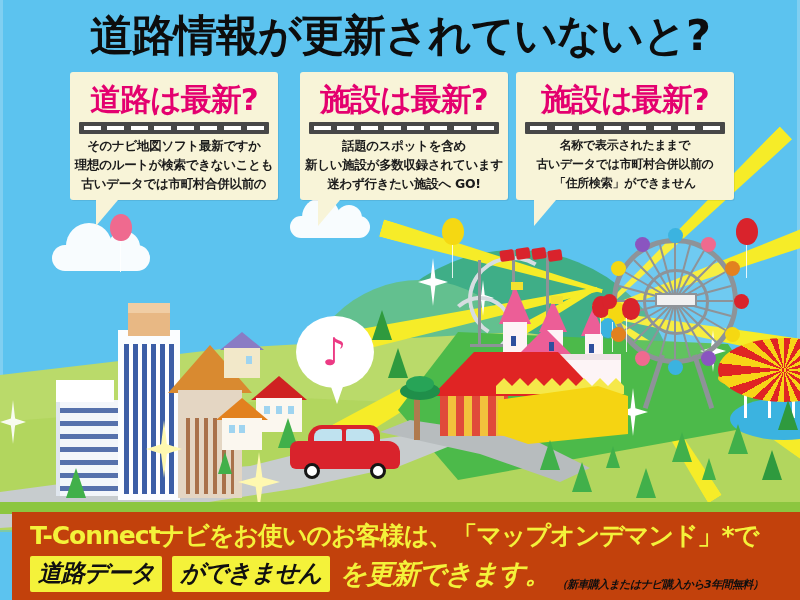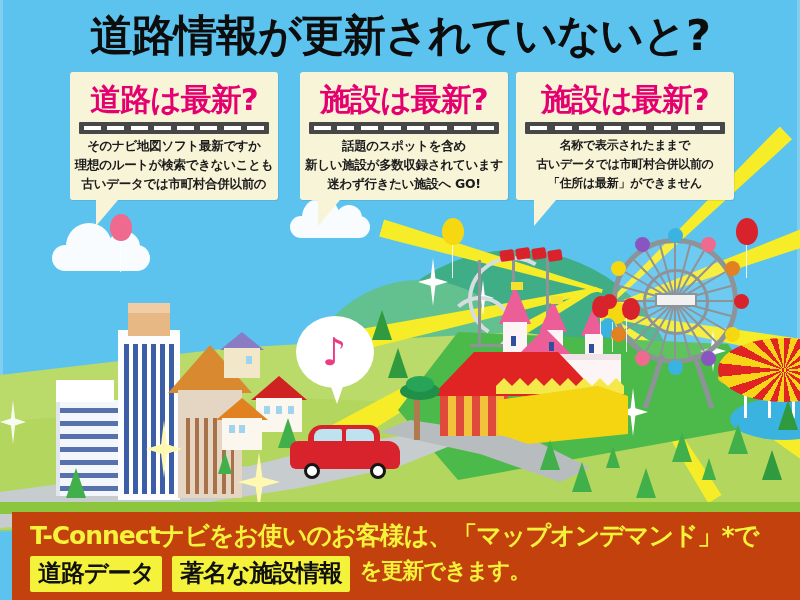--- a/index.html
+++ b/index.html
@@ -161,24 +161,24 @@
   .balloon{position:absolute;width:22px;height:27px;border-radius:50% 50% 48% 48%;}
   .bstr{position:absolute;width:1px;background:#fff;opacity:.85;}
 
   .palm{position:absolute;left:404px;top:378px;}
 
   
   .band-lite{position:absolute;left:0;top:502px;width:800px;height:12px;background:#8cc63f;}
   .banner{position:absolute;left:0;top:512px;width:800px;height:88px;background:#c2410c;margin-left:12px;}
   .ban-l1{position:absolute;left:18px;top:8px;font-size:25px;font-weight:bold;color:#f4f23a;
     letter-spacing:-1px;line-height:32px;white-space:nowrap;}
-  .ban-row{position:absolute;left:18px;top:44px;display:flex;align-items:flex-start;}
+  .ban-row{position:absolute;left:18px;top:44px;display:flex;align-items:flex-end;font-style:italic;}
   .chip{background:#f4f23a;color:#101010;font-size:24px;font-weight:bold;line-height:30px;
     padding:2px 8px 4px;margin-right:10px;letter-spacing:-1px;white-space:nowrap;border-radius:2px;}
-  .ban-l2{font-size:22px;font-weight:bold;color:#f4f23a;letter-spacing:-1px;white-space:nowrap;}
+  .ban-l2{font-size:27px;font-weight:bold;color:#f4f23a;letter-spacing:-1px;white-space:nowrap;}
   .ban-note{font-size:11px;font-weight:bold;color:#0f0f0f;letter-spacing:-.6px;white-space:nowrap;margin-left:6px;}
 </style>
 </head>
 <body>
 
 <div id="page">
 
   <div class="sky"></div>
   <div class="sky-edge-l"></div>
   <div class="sky-edge-r"></div>
@@ -407,32 +407,33 @@
         <i class="dash"></i>
         <i class="dash"></i>
       <i class="dash"></i>
         <i class="dash"></i>
         <i class="dash"></i>
         <i class="dash"></i>
     </div>
     <div class="card-body">
       <div>名称で表示されたままで</div>
       <div>古いデータでは市町村合併以前の</div>
-      <div>「住所は最新」ができません</div>
+      <div>「住所検索」ができません</div>
     </div>
   </div>
   <div class="card-tail t3"></div>
 
   <div class="band-lite"></div>
   <div class="banner">
     <div class="ban-l1">T-Connectナビをお使いのお客様は、「マップオンデマンド」*で</div>
     <div class="ban-row">
       <span class="chip">道路データ</span>
-      <span class="chip">著名な施設情報</span>
+      <span class="chip">ができません</span>
       <span class="ban-l2">を更新できます。</span>
+      <span class="ban-note">（新車購入またはナビ購入から3年間無料）</span>
     </div>
   </div>
 
 <div class="wcar" style="left: 734px; top: 294px; background: rgb(217, 35, 44);"></div>
     <div class="wcar" style="left: 725.158px; top: 327px; background: rgb(245, 216, 18);"></div>
     <div class="wcar" style="left: 701px; top: 351.158px; background: rgb(138, 85, 192);"></div>
     <div class="wcar" style="left: 668px; top: 360px; background: rgb(59, 179, 224);"></div>
     <div class="wcar" style="left: 635px; top: 351.158px; background: rgb(239, 106, 143);"></div>
     <div class="wcar" style="left: 610.842px; top: 327px; background: rgb(226, 129, 31);"></div>
     <div class="wcar" style="left: 602px; top: 294px; background: rgb(217, 35, 44);"></div>

